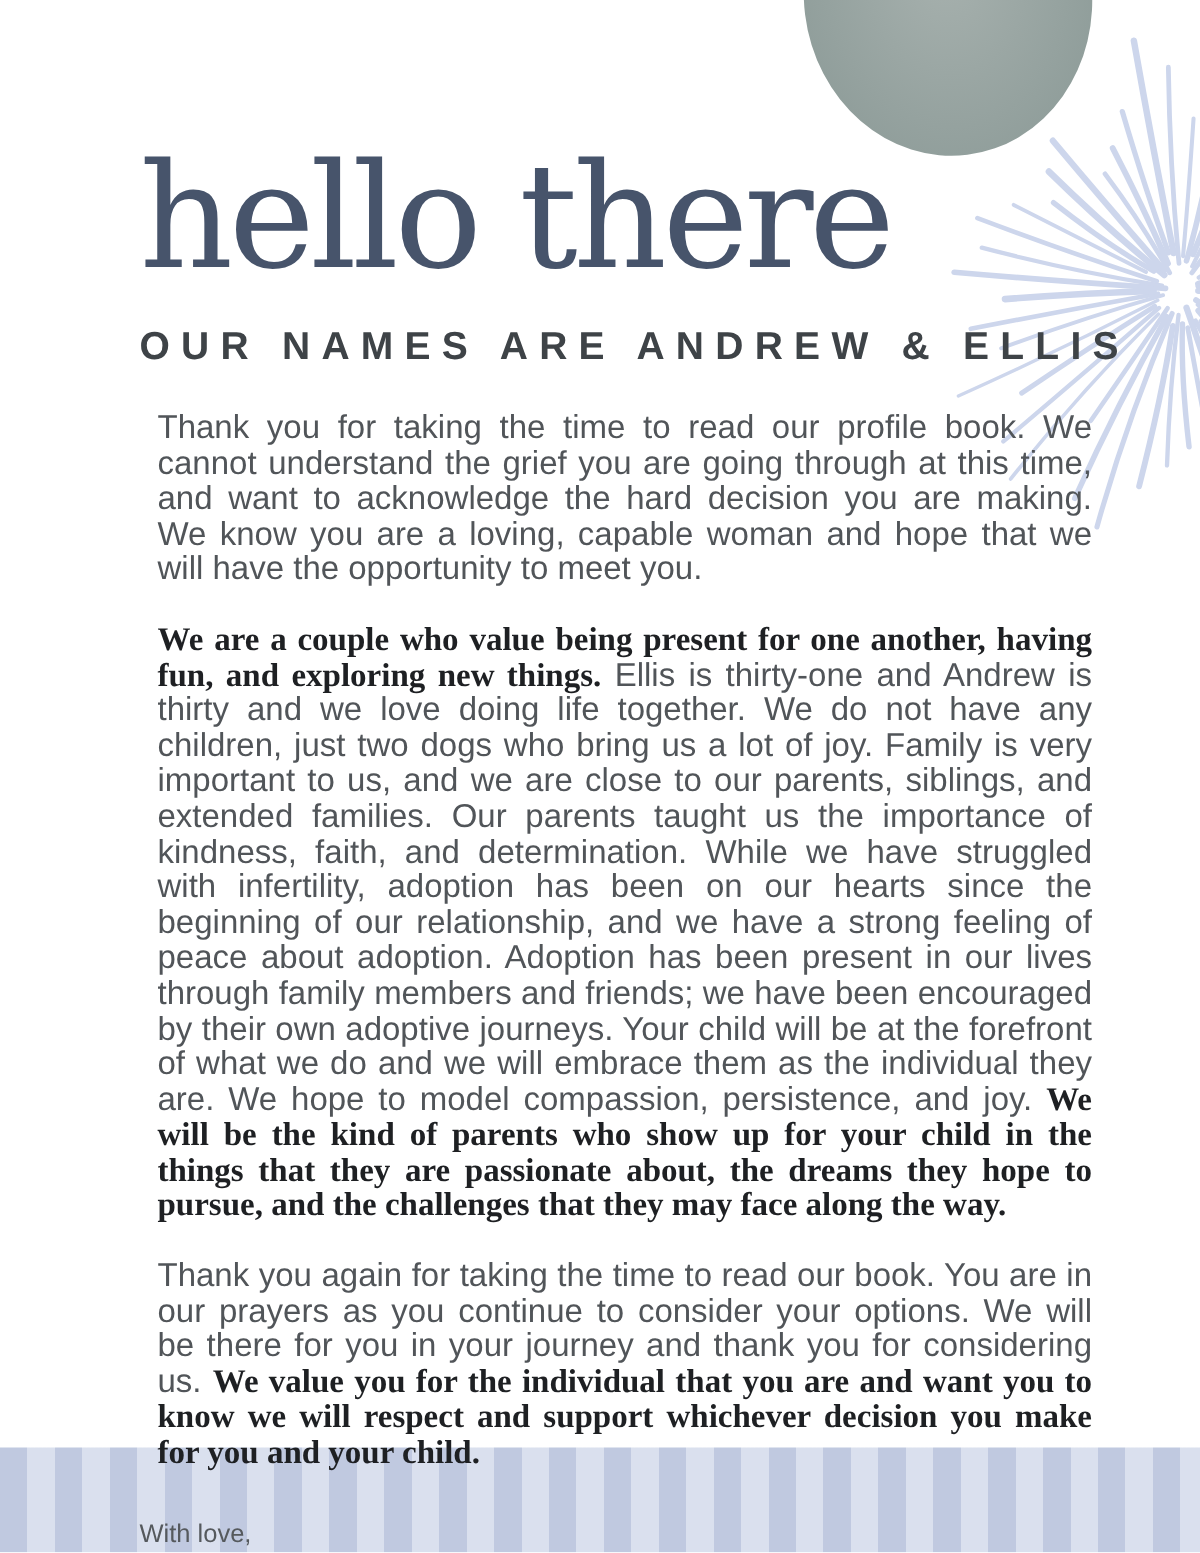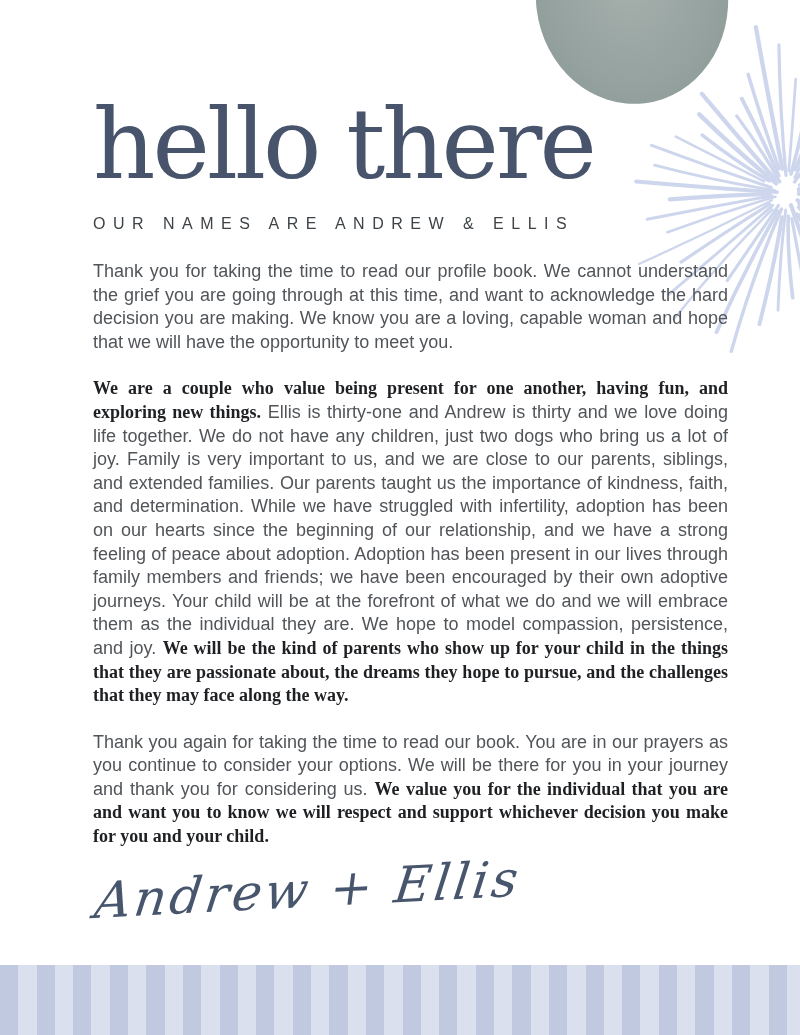--- a/index.html
+++ b/index.html
@@ -20,26 +20,26 @@
     position:absolute;left:0;bottom:0;width:800px;height:70px;
     background:repeating-linear-gradient(90deg,
       var(--stripe-dark) 0 18.3px, var(--stripe-light) 18.3px 36.6px);
   }
   .content{position:absolute;left:93px;top:92px;width:635px;z-index:2;}
   .title{
     margin:0;font-family:"DejaVu Serif",serif;font-weight:400;
     font-size:97px;line-height:106px;letter-spacing:-3px;color:var(--ink);
   }
   .subtitle{
-    margin-top:17px;font-size:16px;letter-spacing:7.5px;
-    color:#3e4347;font-weight:400;white-space:nowrap;
+    margin-top:17px;font-size:26px;letter-spacing:7.5px;
+    color:#3e4347;font-weight:700;white-space:nowrap;
   }
   .bodytext{margin-top:27px;}
   .bodytext p{
-    margin:0 0 23px 0;font-size:18px;line-height:23.6px;
+    margin:0 0 23px 12px;font-size:22px;line-height:23.6px;
     color:var(--body-ink);text-align:justify;
   }
   .b{font-weight:bold;color:var(--bold-ink);font-family:Liberation Serif, serif;}
   .with-love{
     margin-top:33px;font-size:17px;color:#55595d;
   }
   .signature{
     margin-top:12px;margin-left:2px;
     font-family:"DejaVu Serif",serif;font-style:italic;
     font-size:50px;letter-spacing:3px;color:#48566d;
@@ -110,19 +110,20 @@
     <div class="subtitle">OUR NAMES ARE ANDREW &amp; ELLIS</div>
 
     <div class="bodytext">
       <p><span>Thank you for taking the time to read our profile book. We cannot understand the grief you are going through at this time, and want to acknowledge the hard decision you are making. We know you are a loving, capable woman and hope that we will have the opportunity to meet you.</span></p>
 
       <p><span class="b">We are a couple who value being present for one another, having fun, and exploring new things.</span><span> Ellis is thirty-one and Andrew is thirty and we love doing life together. We do not have any children, just two dogs who bring us a lot of joy. Family is very important to us, and we are close to our parents, siblings, and extended families. Our parents taught us the importance of kindness, faith, and determination. While we have struggled with infertility, adoption has been on our hearts since the beginning of our relationship, and we have a strong feeling of peace about adoption. Adoption has been present in our lives through family members and friends; we have been encouraged by their own adoptive journeys. Your child will be at the forefront of what we do and we will embrace them as the individual they are. We hope to model compassion, persistence, and joy. </span><span class="b">We will be the kind of parents who show up for your child in the things that they are passionate about, the dreams they hope to pursue, and the challenges that they may face along the way.</span></p>
 
       <p><span>Thank you again for taking the time to read our book. You are in our prayers as you continue to consider your options. We will be there for you in your journey and thank you for considering us. </span><span class="b">We value you for the individual that you are and want you to know we will respect and support whichever decision you make for you and your child.</span></p>
     </div>
 
+    <p class="with-love">With love,</p>
 
     <div class="signature">Andrew + Ellis</div>
   </div>
 
   <div class="stripes"></div>
 
 </div>
 
 </body></html>

